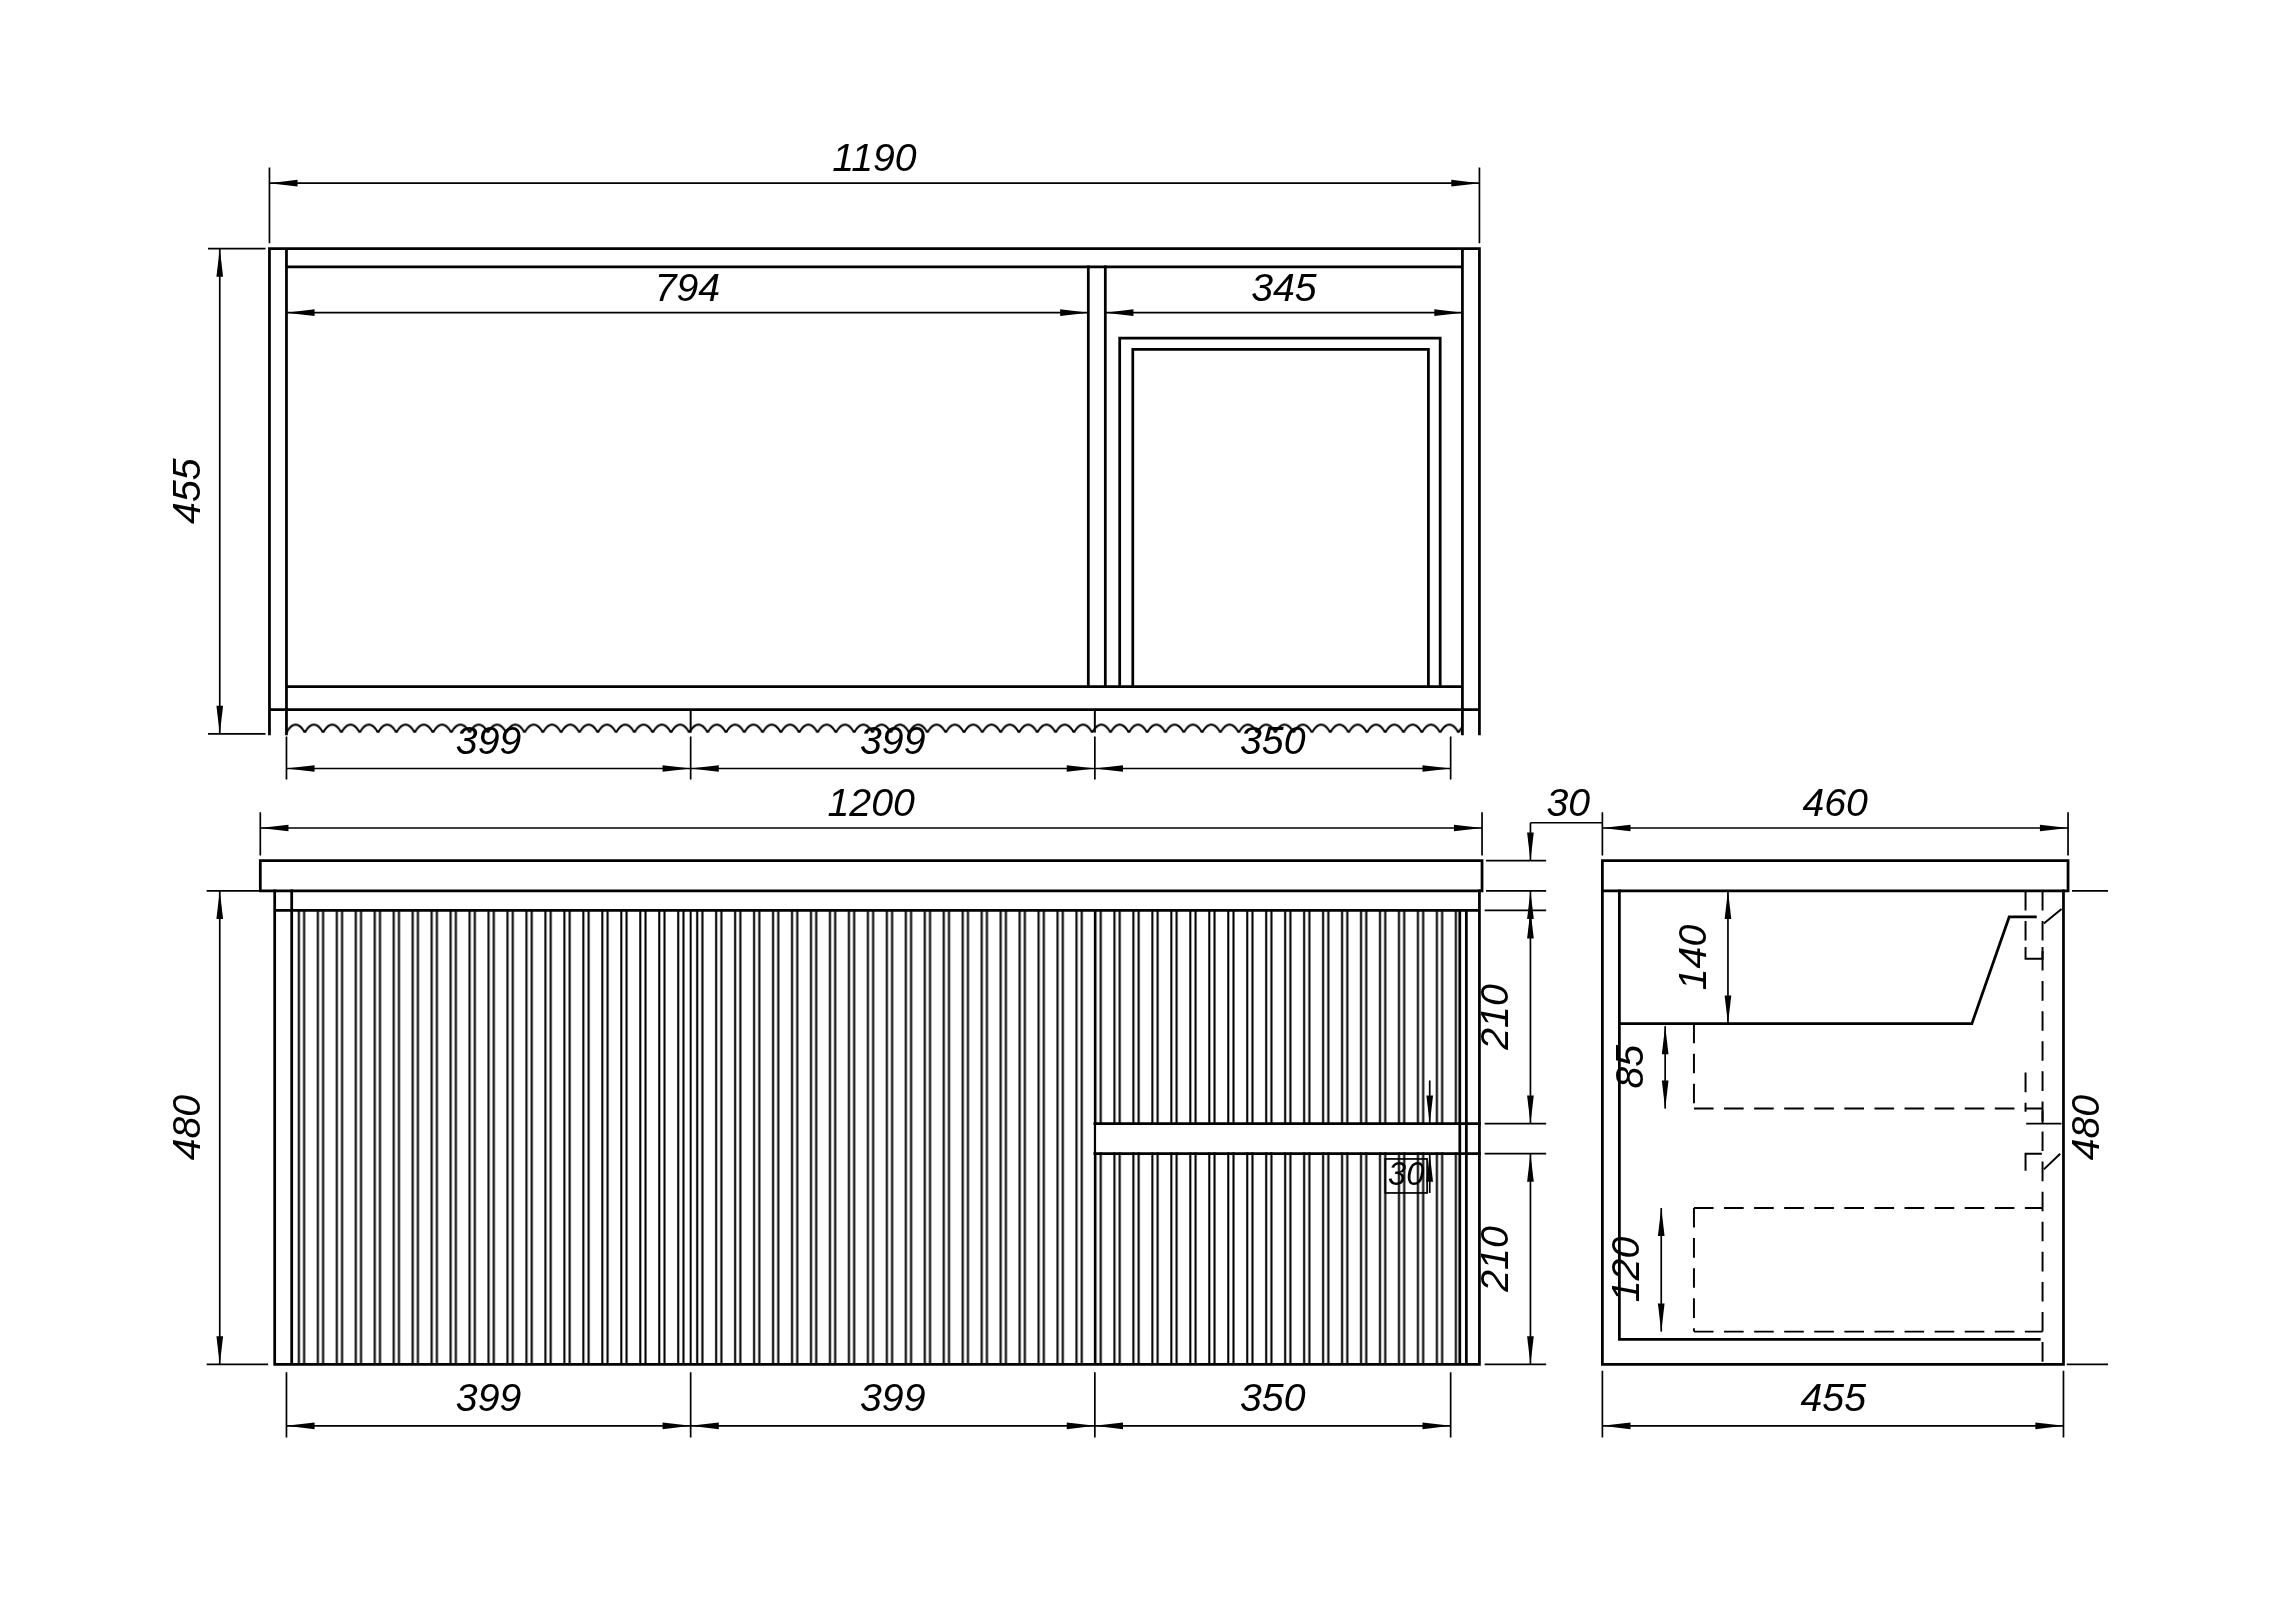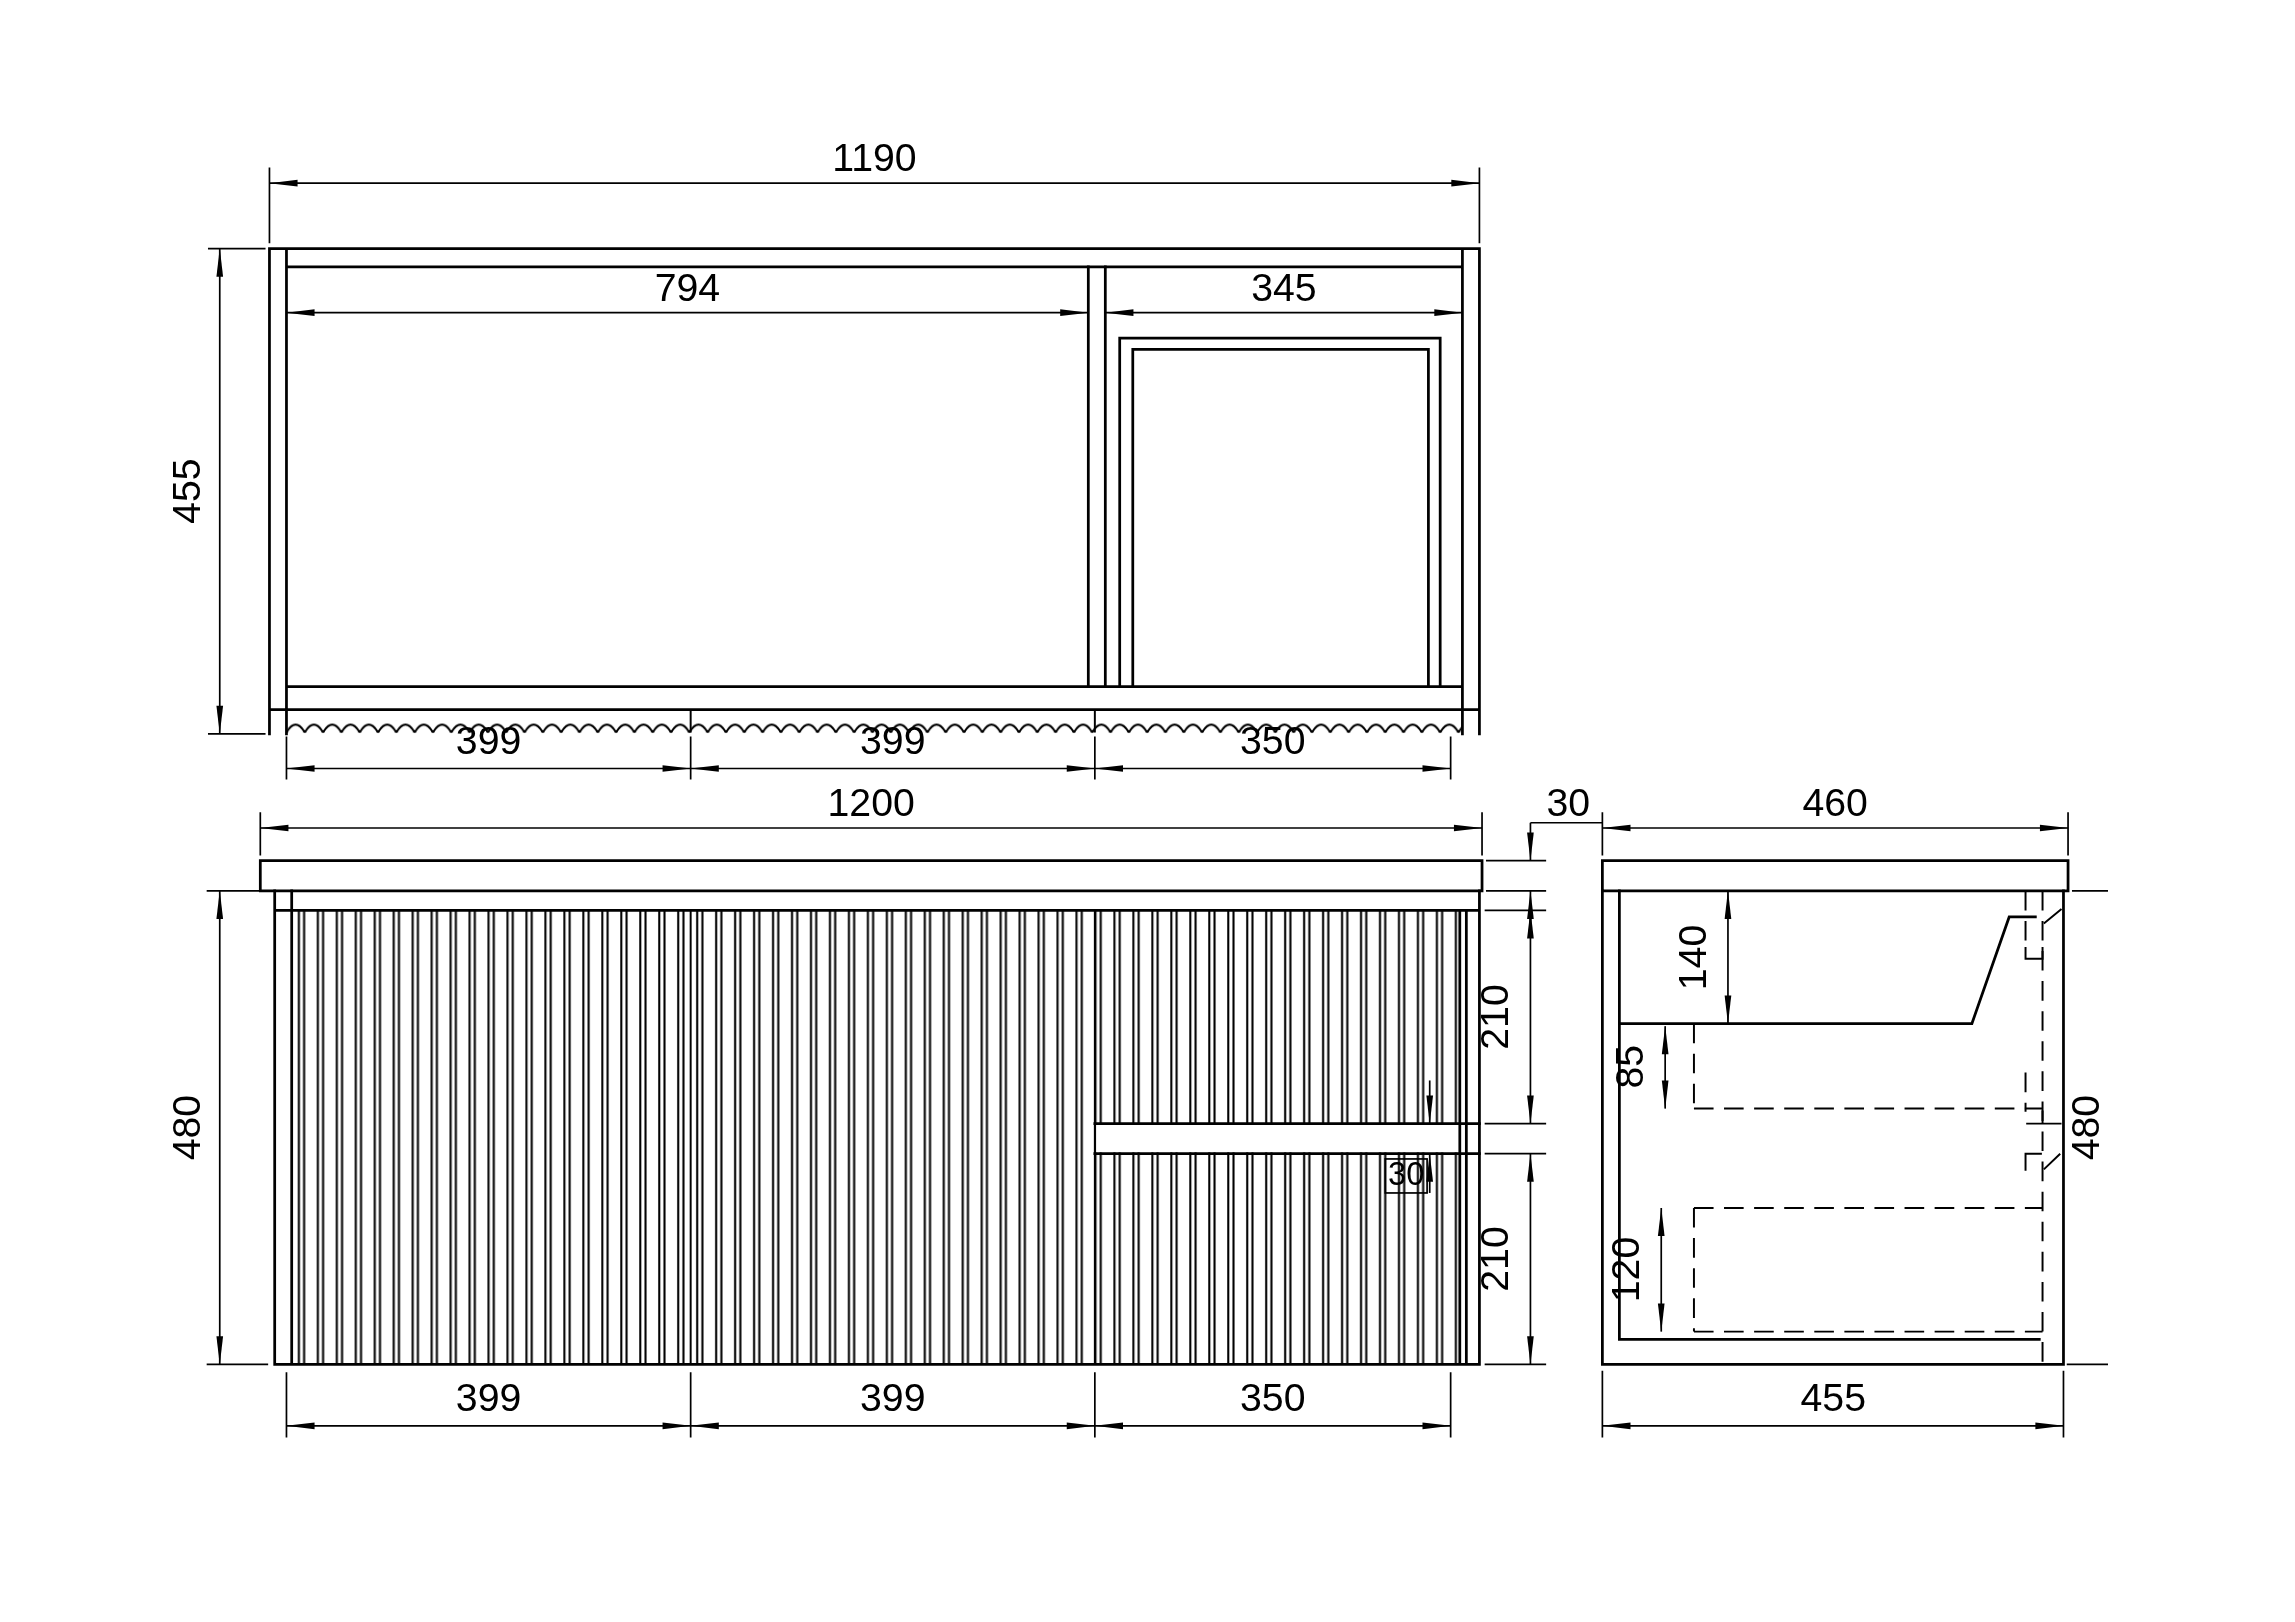--- a/index.html
+++ b/index.html
@@ -1,16 +1,16 @@
 <!DOCTYPE html>
 <html style="font-size:10.5px"><head>
 <meta charset="utf-8">
 <style>
   html,body{margin:0;padding:0;background:#ffffff;}
-  .sheet{position:relative;width:2108px;height:1622px;background:#ffffff;overflow:hidden;}
+  .sheet{position:relative;width:2108px;height:1622px;background:#ffffff;overflow:hidden;font-style:italic;}
   svg{position:absolute;left:0;top:0;}
   .obj{stroke:#000;stroke-width:4.2;fill:none;stroke-linecap:square;}
   .thin{stroke:#000;stroke-width:3;fill:none;}
   .dim{stroke:#000;stroke-width:2.6;fill:none;}
   .dash{stroke:#000;stroke-width:3;fill:none;stroke-dasharray:30 16;}
   .txt{font-family:"Liberation Sans","DejaVu Sans",sans-serif;font-size:60px;fill:#000;text-anchor:middle;}
   .txt-sm{font-family:"Liberation Sans","DejaVu Sans",sans-serif;font-size:50px;fill:#000;text-anchor:middle;}
 </style>
 </head>
 <body>

